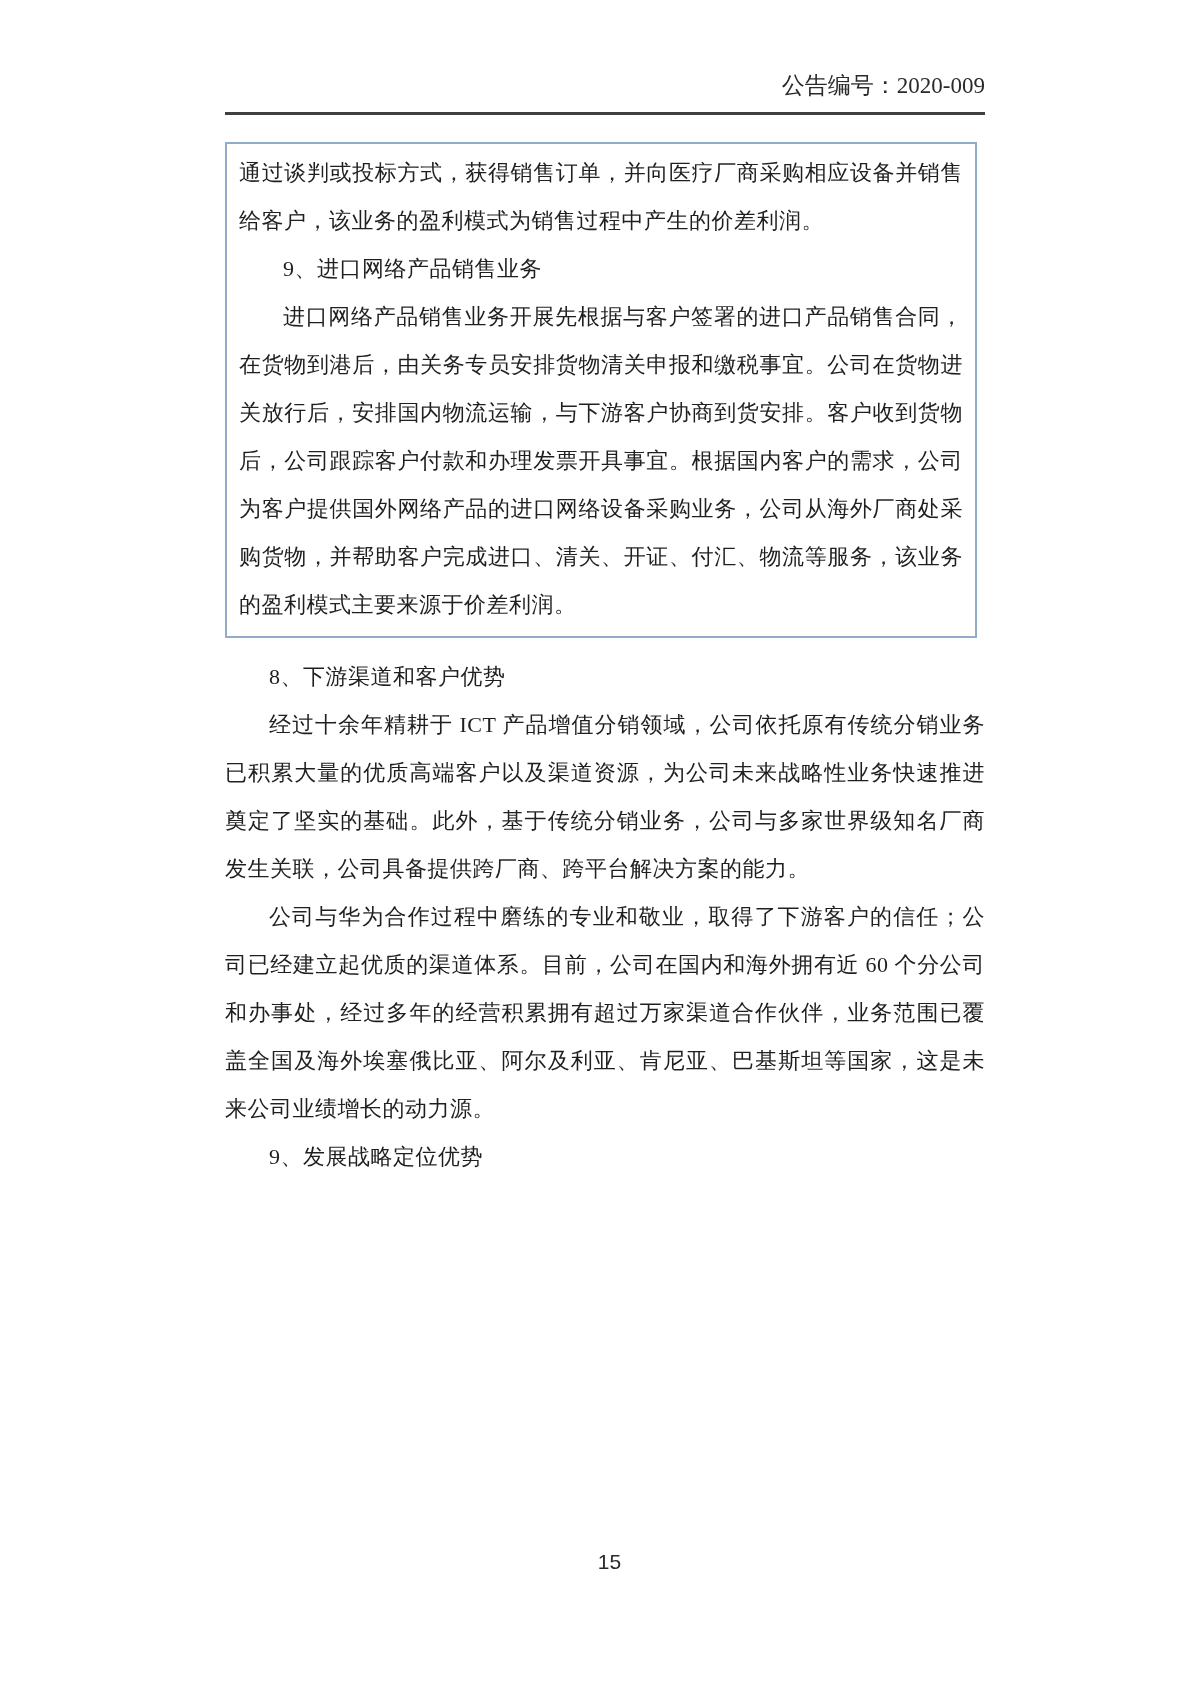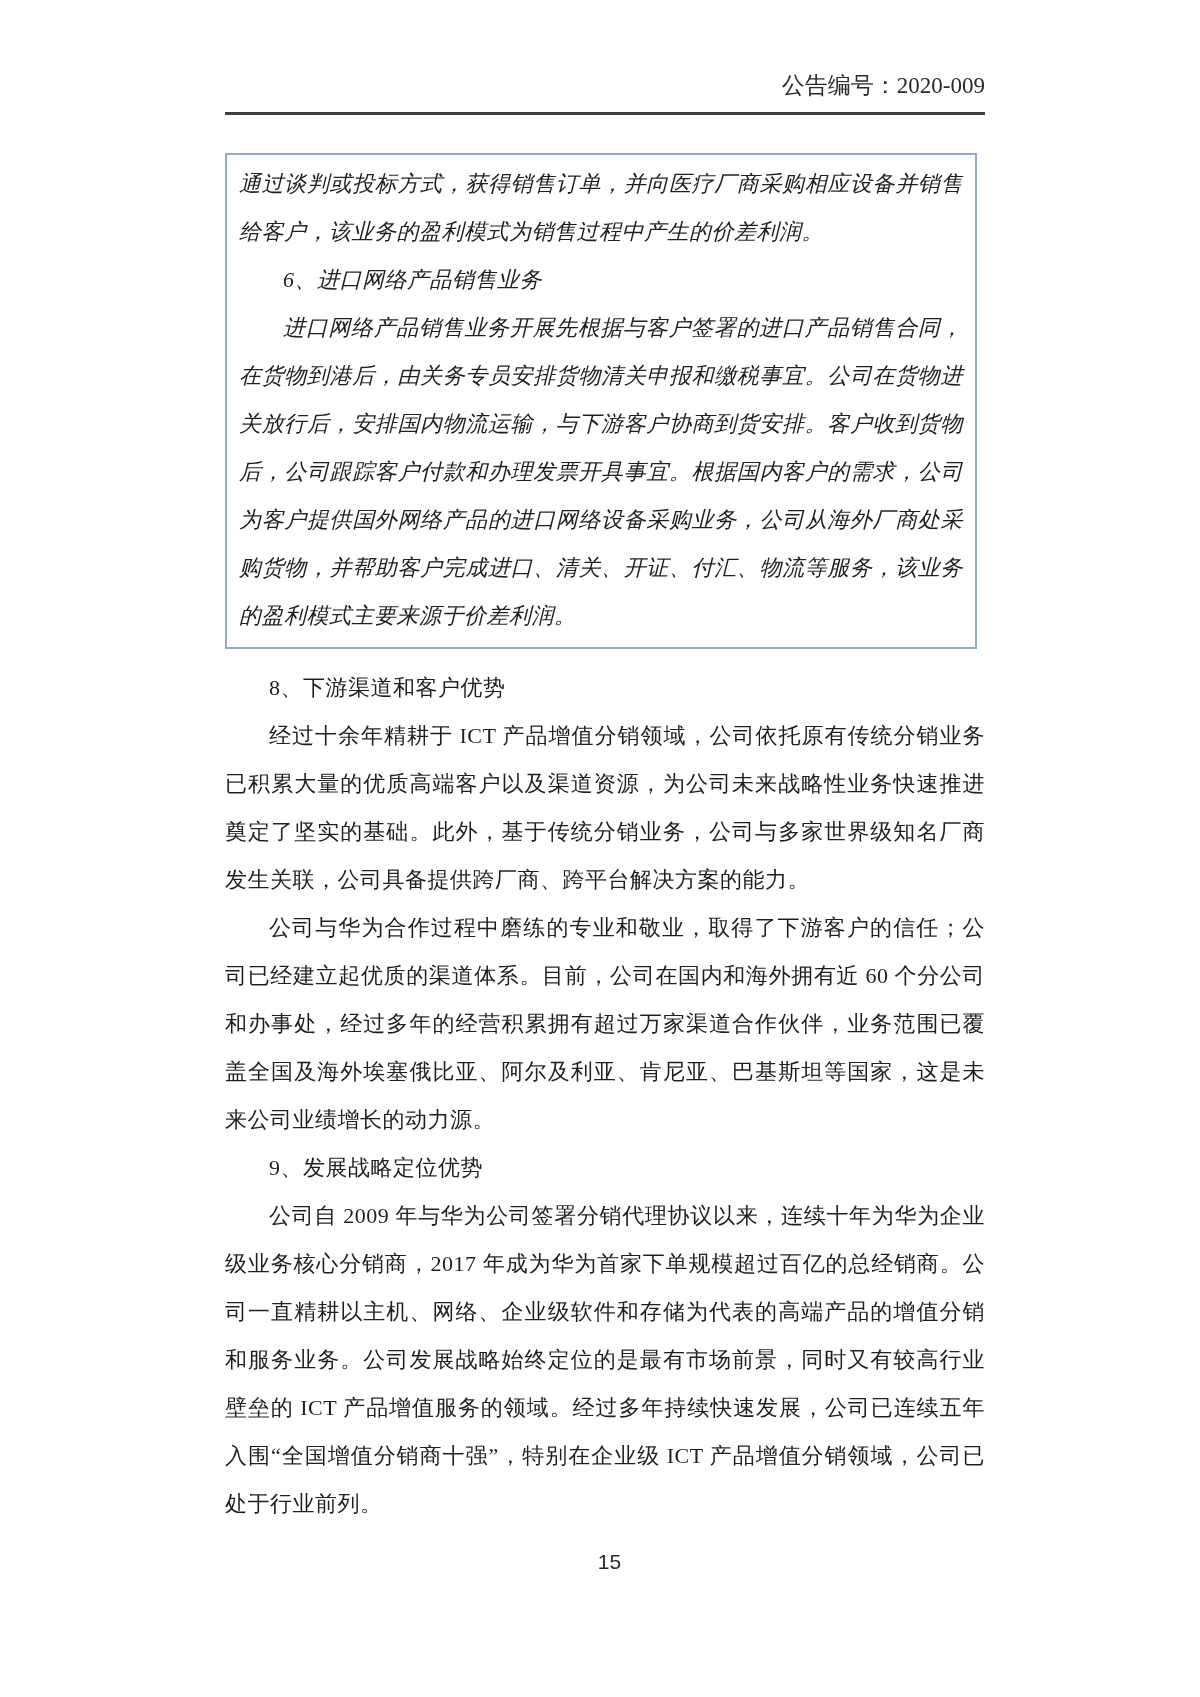--- a/index.html
+++ b/index.html
@@ -25,24 +25,23 @@
     line-height: 28px;
     color: #2a2a2a;
   }
   .header-rule {
     height: 3px;
     background: #404040;
     margin-top: 12px;
   }
   .boxed {
     border: 2px solid #8fadc8;
-    margin-top: 38px;
+    margin-top: 27px;
     margin-right: 8px;
     padding: 5px 12px 7px 12px;
-    font-style: italic;
   }
   p {
     margin: 0;
     font-size: 22px;
     line-height: 48px;
     text-align: justify;
     letter-spacing: 0.5px;
   }
   p.indent { text-indent: 2em; }
   p.no-indent { text-indent: 0; }
@@ -64,30 +63,29 @@
 
 <div class="page">
 
   <div class="header-row">
     <span>公告编号：2020-009</span>
   </div>
   <div class="header-rule"></div>
 
   <div class="boxed">
     <p class="no-indent">通过谈判或投标方式，获得销售订单，并向医疗厂商采购相应设备并销售给客户，该业务的盈利模式为销售过程中产生的价差利润。</p>
-    <p class="indent">6、进口网络产品销售业务</p>
+    <p class="indent">9、进口网络产品销售业务</p>
     <p class="indent">进口网络产品销售业务开展先根据与客户签署的进口产品销售合同，在货物到港后，由关务专员安排货物清关申报和缴税事宜。公司在货物进关放行后，安排国内物流运输，与下游客户协商到货安排。客户收到货物后，公司跟踪客户付款和办理发票开具事宜。根据国内客户的需求，公司为客户提供国外网络产品的进口网络设备采购业务，公司从海外厂商处采购货物，并帮助客户完成进口、清关、开证、付汇、物流等服务，该业务的盈利模式主要来源于价差利润。</p>
   </div>
 
   <div class="body-block">
 
     <p class="indent">8、下游渠道和客户优势</p>
     <p class="indent">经过十余年精耕于 ICT 产品增值分销领域，公司依托原有传统分销业务已积累大量的优质高端客户以及渠道资源，为公司未来战略性业务快速推进奠定了坚实的基础。此外，基于传统分销业务，公司与多家世界级知名厂商发生关联，公司具备提供跨厂商、跨平台解决方案的能力。</p>
     <p class="indent">公司与华为合作过程中磨练的专业和敬业，取得了下游客户的信任；公司已经建立起优质的渠道体系。目前，公司在国内和海外拥有近 60 个分公司和办事处，经过多年的经营积累拥有超过万家渠道合作伙伴，业务范围已覆盖全国及海外埃塞俄比亚、阿尔及利亚、肯尼亚、巴基斯坦等国家，这是未来公司业绩增长的动力源。</p>
 
 
     <p class="indent">9、发展战略定位优势</p>
-    <p class="indent">公司自 2009 年与华为公司签署分销代理协议以来，连续十年为华为企业级业务核心分销商，2017 年成为华为首家下单规模超过百亿的总经销商。公司一直精耕以主机、网络、企业级软件和存储为代表的高端产品的增值分销和服务业务。公司发展战略始终定位的是最有市场前景，同时又有较高行业壁垒的 ICT 产品增值服务的领域。经过多年持续快速发展，公司已连续五年入围“全国增值分销商十强”，特别在企业级 ICT 产品增值分销领域，公司已处于行业前列。</p>
   </div>
 
   <div class="page-number">15</div>
 
 </div>
 
 </body></html>

